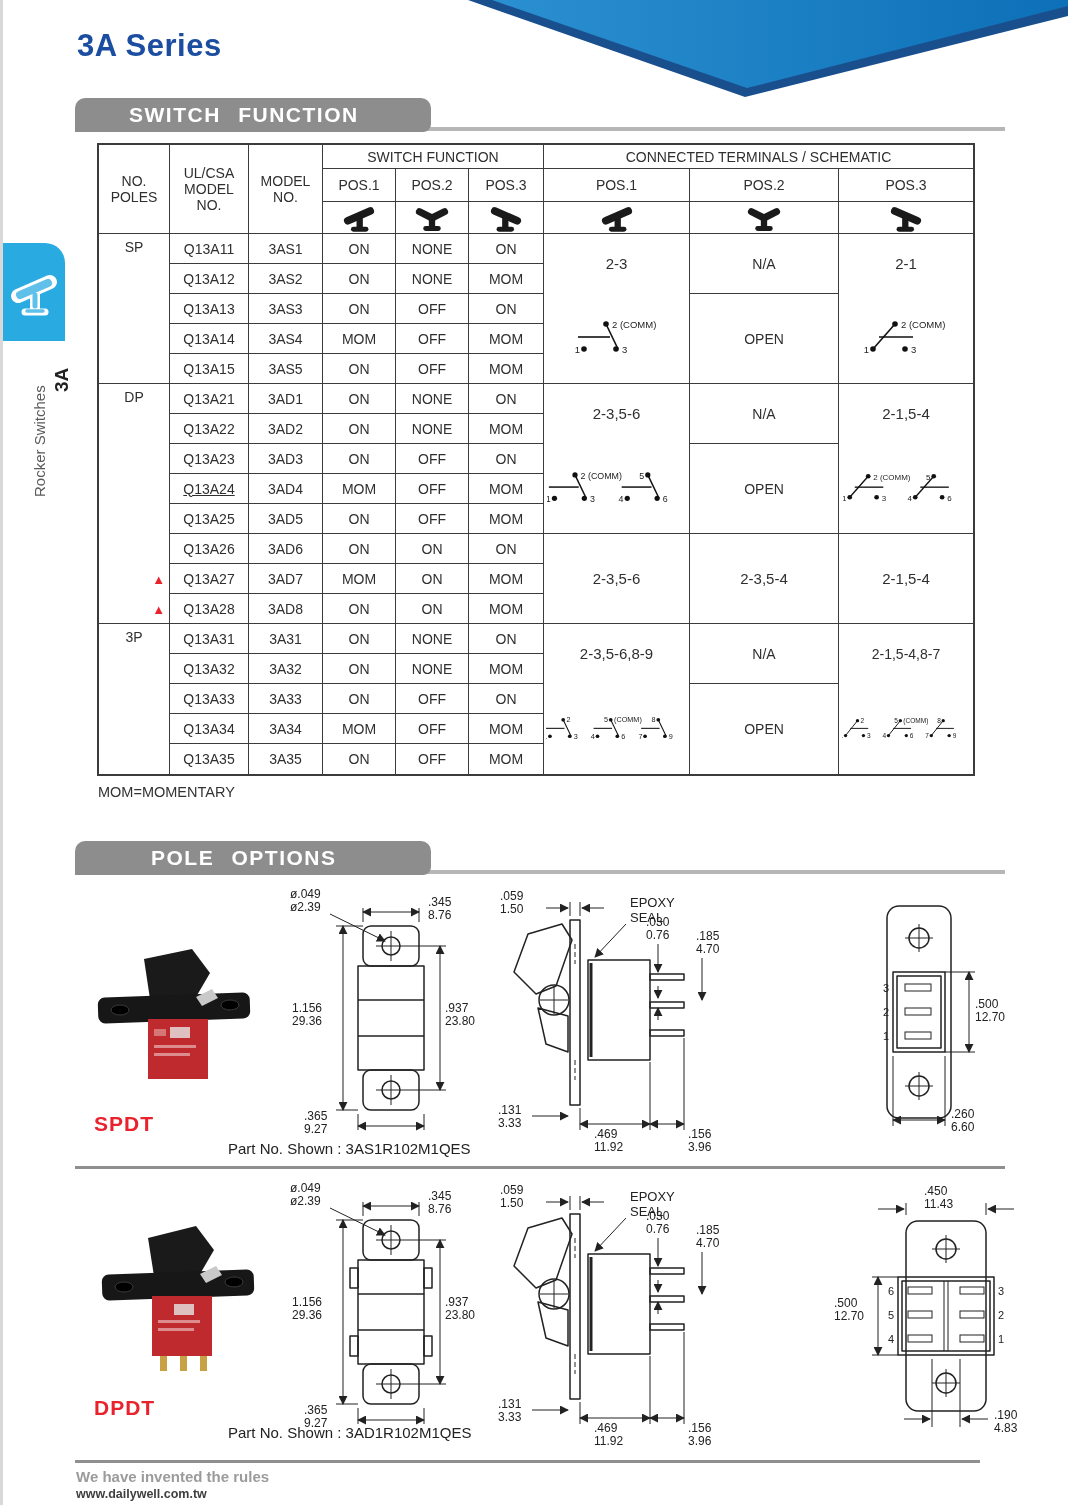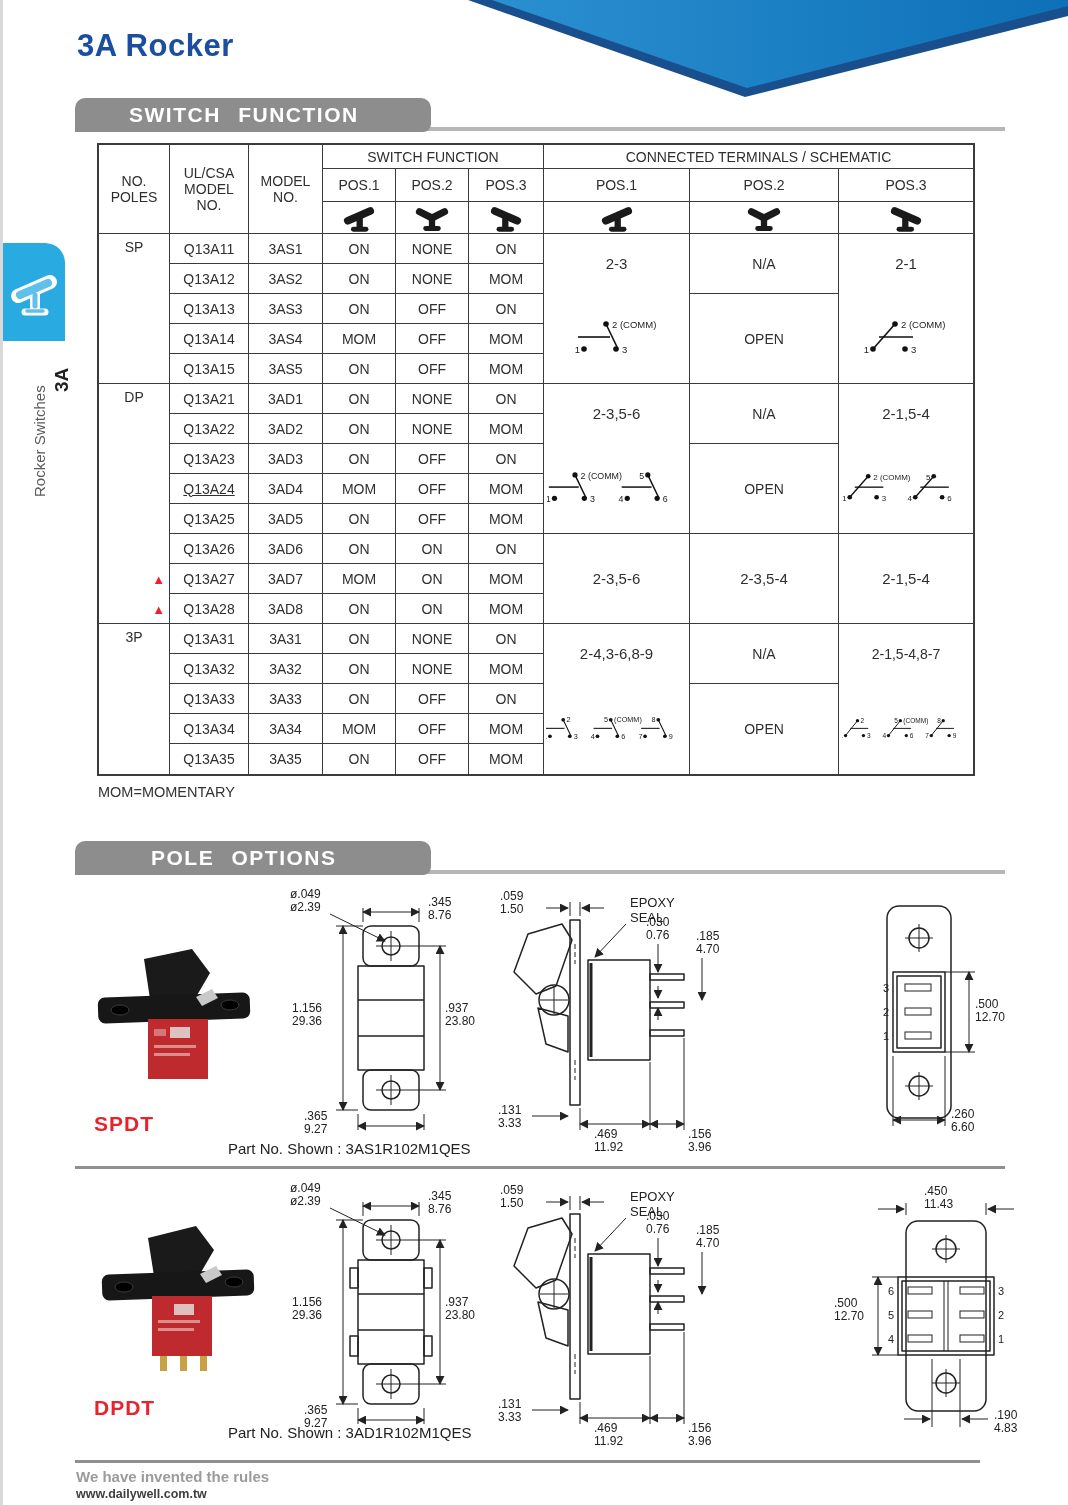--- a/index.html
+++ b/index.html
@@ -91,21 +91,21 @@
       <g stroke="#5fc0ea" stroke-width="8" fill="none" stroke-linecap="round">
         <line x1="12" y1="31" x2="40" y2="19"></line>
         <line x1="27" y1="31" x2="27" y2="42" stroke-width="5"></line>
         <line x1="19" y1="47" x2="35" y2="47" stroke-width="3.5"></line>
       </g>
     </svg>
   </div>
   <div class="vtext" style="left:51px;top:392px;font-size:19px;font-weight:bold;color:#222;">3A</div>
   <div class="vtext" style="left:31px;top:497px;font-size:15px;color:#5a5a5a;">Rocker Switches</div>
 
-  <div class="abs title">3A Rocker</div>
+  <div class="abs title">3A Series</div>
 
   <div class="abs secline" style="top:127px"></div>
   <div class="abs secbar" style="top:98px">
     <span style="padding-left:54px">SWITCH FUNCTION</span>
   </div>
 
   <div id="ftable">
 
     <div class="cell pre" style="grid-column:1;grid-row:1/span 3">NO.
 POLES</div>
@@ -267,21 +267,21 @@
           <text x="124" y="38">6</text>
         </svg>
       </div>
     </div>
 
     <div class="cell" style="grid-column:7;grid-row:14/span 3;font-size:15px">2-3,5-6</div>
     <div class="cell" style="grid-column:8;grid-row:14/span 3;font-size:15px">2-3,5-4</div>
     <div class="cell nbr" style="grid-column:9;grid-row:14/span 3;font-size:15px">2-1,5-4</div>
 
     <div class="cell schem-cell nbb" style="grid-column:7;grid-row:17/span 5">
-      <div class="schem-label">2-4,3-6,8-9</div>
+      <div class="schem-label">2-3,5-6,8-9</div>
       <div class="schem-art">
         <svg class="p3" width="142" height="46" viewBox="0 0 215 46">
           <line x1="0" y1="22" x2="28" y2="22"></line>
             <line x1="26" y1="9" x2="38" y2="34"></line>
           <circle cx="26" cy="9" r="2.8"></circle>
             <circle cx="6" cy="34" r="2.8"></circle>
             <circle cx="36" cy="34" r="2.8"></circle>
           <line x1="72" y1="22" x2="100" y2="22"></line>
             <line x1="98" y1="9" x2="110" y2="34"></line>
           <circle cx="98" cy="9" r="2.8"></circle>

